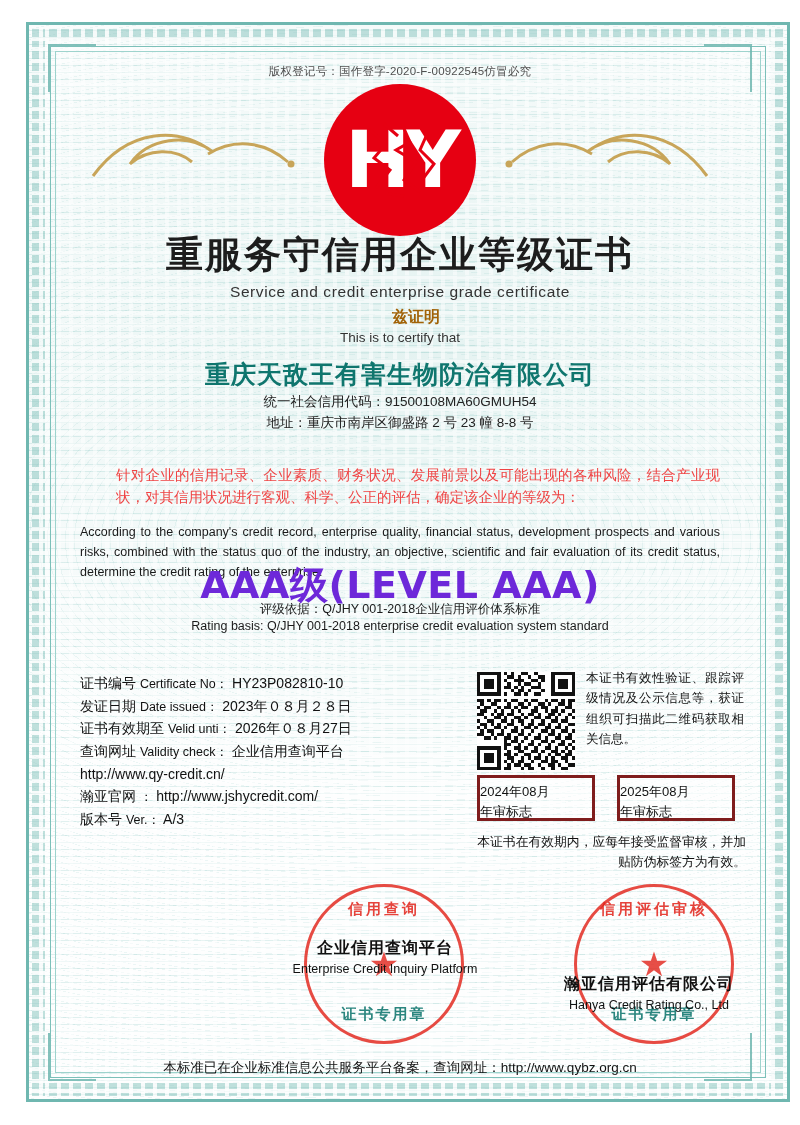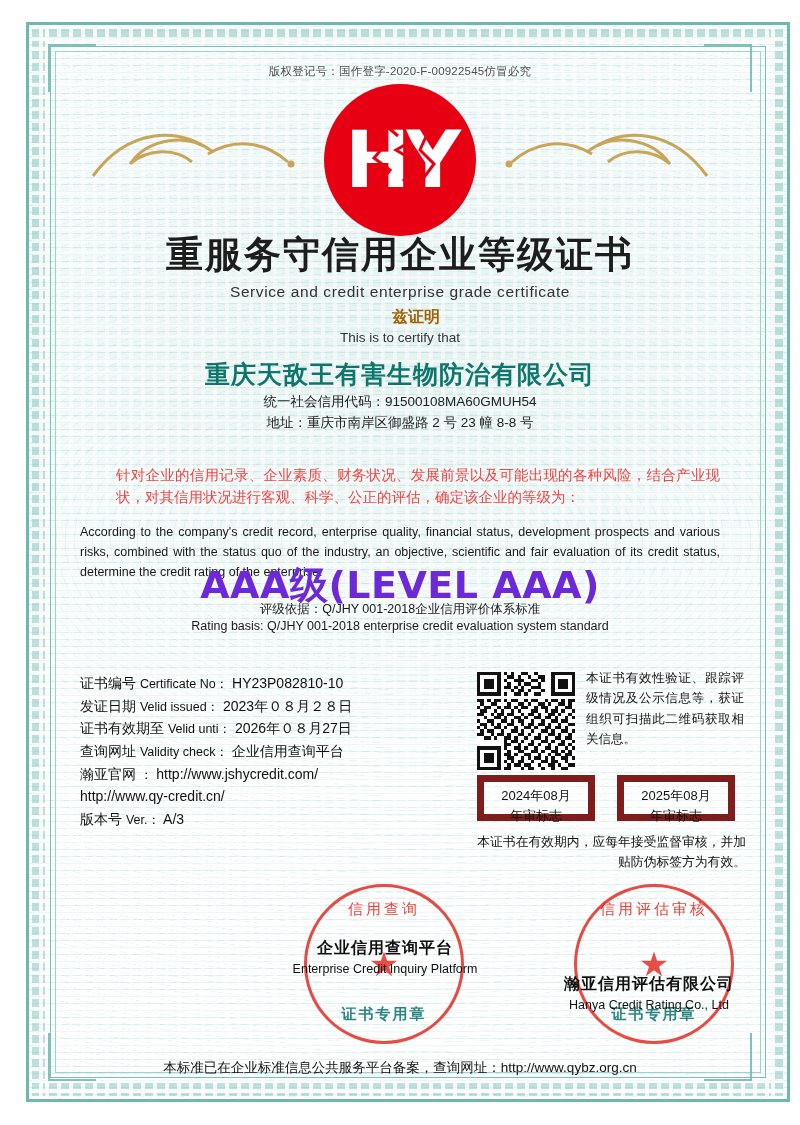--- a/index.html
+++ b/index.html
@@ -297,22 +297,22 @@
     font-size: 12.5px;
     line-height: 1.62;
     color: #111;
     text-align: justify;
   }
 
   
   .yearbox {
     position: absolute;
     width: 118px; height: 46px;
-    border: 7px solid #7f1d1d;
-    text-align: center;
+    border: 3px solid #7f1d1d;
+    text-align: left;
     font-size: 13px;
     color: #111;
     line-height: 1.55;
     padding-top: 4px;
     box-sizing: border-box;
     background: rgba(255,255,255,.35);
   }
   .yearbox.b1 { left: 469px; top: 775px; }
   .yearbox.b2 { left: 609px; top: 775px; }
 
@@ -347,21 +347,21 @@
     color: #e2231a;
     font-size: 34px;
     opacity: .8;
     line-height: 1;
   }
   .stamp-arc {
     position: absolute;
     left: 0; right: 0; top: 16px;
     text-align: center;
     color: #e2231a;
-    font-weight: 400;
+    font-weight: 700;
     font-size: 15px;
     letter-spacing: 3px;
     opacity: .85;
   }
   .stamp-bottom {
     position: absolute;
     left: 0; right: 0; bottom: 20px;
     text-align: center;
     color: #0f766e;
     font-weight: 700;
@@ -457,40 +457,40 @@
   <div class="basis-en">Rating basis: Q/JHY 001-2018 enterprise credit evaluation system standard</div>
 
   <div class="details">
     <div class="row">
       <span>证书编号</span>
       <span class="lbl-en">Certificate No：</span>
       <span>HY23P082810-10</span>
     </div>
     <div class="row">
       <span>发证日期</span>
-      <span class="lbl-en">Velid issued：</span>
+      <span class="lbl-en">Date issued：</span>
       <span>2023年０８月２８日</span>
     </div>
     <div class="row">
       <span>证书有效期至</span>
       <span class="lbl-en">Velid unti：</span>
       <span>2026年０８月27日</span>
     </div>
     <div class="row">
       <span>查询网址</span>
       <span class="lbl-en">Validity check：</span>
       <span>企业信用查询平台</span>
     </div>
     <div class="row">
+      <span>http://www.qy-credit.cn/</span>
+    </div>
+    <div class="row">
       <span>瀚亚官网</span>
       <span class="lbl-en">：</span>
       <span>http://www.jshycredit.com/</span>
-    </div>
-    <div class="row">
-      <span>http://www.qy-credit.cn/</span>
     </div>
     <div class="row">
       <span>版本号</span>
       <span class="lbl-en">Ver.：</span>
       <span>A/3</span>
     </div>
   </div>
 
   <div class="qr">
     <svg width="98" height="98" viewBox="0 0 29 29" shape-rendering="crispEdges">

